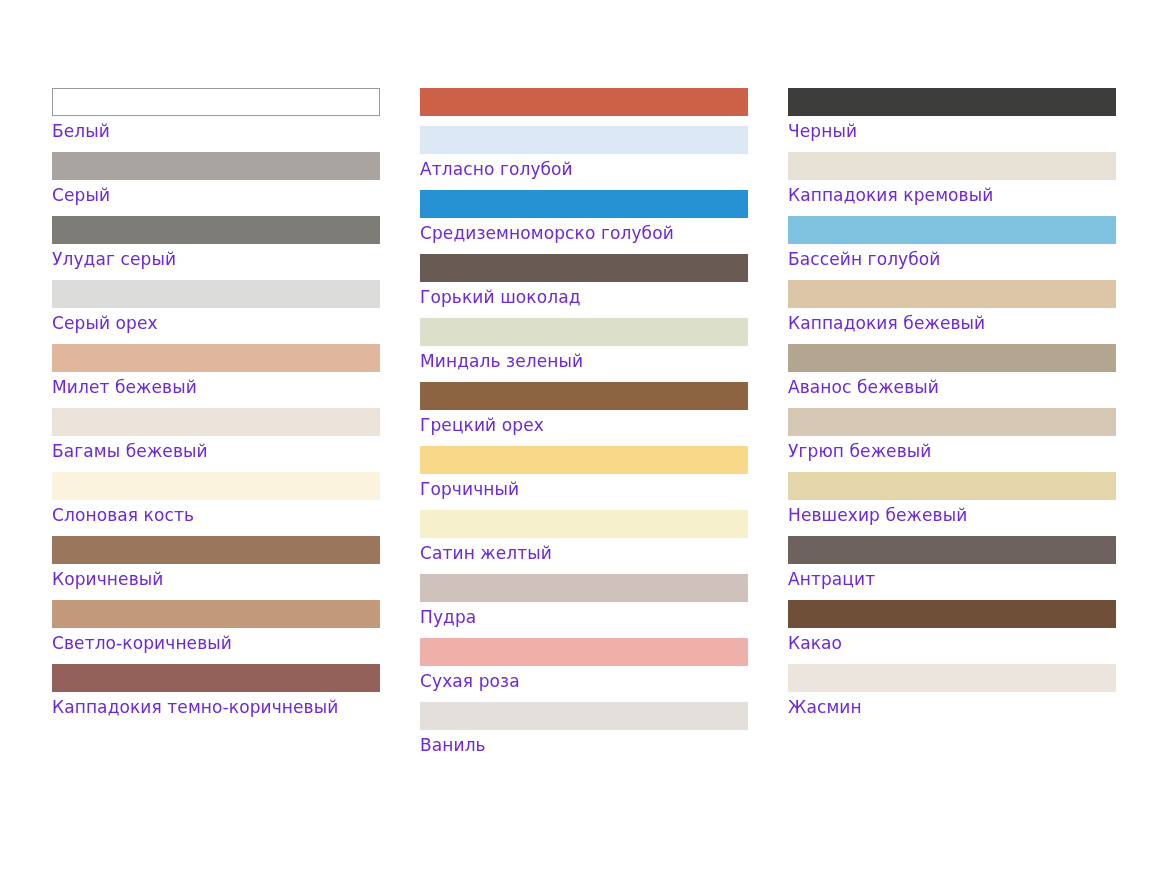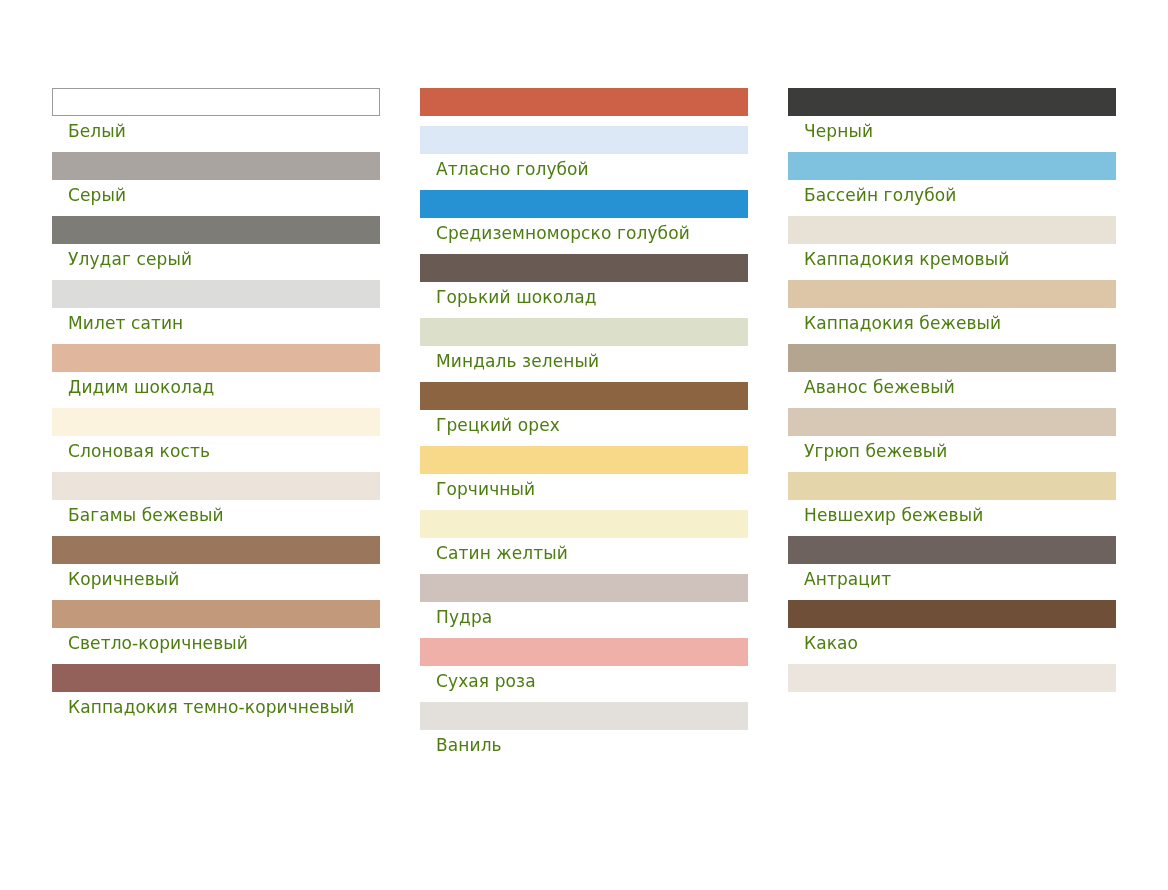--- a/index.html
+++ b/index.html
@@ -49,24 +49,23 @@
 
   .swatch-chip.outlined {
     border: 1px solid #9a9a9a;
   }
 
   .swatch-label {
     display: block;
     font-size: 17px;
     line-height: 22px;
     letter-spacing: 0.1px;
-    color: #4d7c0f;
+    color: #6d28d9;
     padding-top: 4px;
     white-space: nowrap;
-    margin-left: 16px;
   }
 </style>
 </head>
 <body>
 
 <div class="palette">
     <div class="palette-column">
       <div class="swatch-item">
         <span class="swatch-chip outlined" style="background-color: rgb(255, 255, 255);"></span>
         <span class="swatch-label">Белый</span>
@@ -74,33 +73,33 @@
       <div class="swatch-item">
         <span class="swatch-chip" style="background-color: rgb(170, 164, 161);"></span>
         <span class="swatch-label">Серый</span>
       </div>
       <div class="swatch-item">
         <span class="swatch-chip" style="background-color: rgb(126, 124, 118);"></span>
         <span class="swatch-label">Улудаг серый</span>
       </div>
       <div class="swatch-item">
         <span class="swatch-chip" style="background-color: rgb(220, 220, 218);"></span>
-        <span class="swatch-label">Милет сатин</span>
+        <span class="swatch-label">Серый орех</span>
       </div>
       <div class="swatch-item">
         <span class="swatch-chip" style="background-color: rgb(224, 182, 157);"></span>
-        <span class="swatch-label">Дидим шоколад</span>
+        <span class="swatch-label">Милет бежевый</span>
+      </div>
+      <div class="swatch-item">
+        <span class="swatch-chip" style="background-color: rgb(236, 227, 218);"></span>
+        <span class="swatch-label">Багамы бежевый</span>
       </div>
       <div class="swatch-item">
         <span class="swatch-chip" style="background-color: rgb(251, 243, 222);"></span>
         <span class="swatch-label">Слоновая кость</span>
-      </div>
-      <div class="swatch-item">
-        <span class="swatch-chip" style="background-color: rgb(236, 227, 218);"></span>
-        <span class="swatch-label">Багамы бежевый</span>
       </div>
       <div class="swatch-item">
         <span class="swatch-chip" style="background-color: rgb(154, 118, 92);"></span>
         <span class="swatch-label">Коричневый</span>
       </div>
       <div class="swatch-item">
         <span class="swatch-chip" style="background-color: rgb(194, 153, 122);"></span>
         <span class="swatch-label">Светло-коричневый</span>
       </div>
       <div class="swatch-item">
@@ -152,26 +151,26 @@
         <span class="swatch-chip" style="background-color: rgb(227, 224, 219);"></span>
         <span class="swatch-label">Ваниль</span>
       </div>
     </div>
     <div class="palette-column">
       <div class="swatch-item">
         <span class="swatch-chip" style="background-color: rgb(60, 60, 59);"></span>
         <span class="swatch-label">Черный</span>
       </div>
       <div class="swatch-item">
+        <span class="swatch-chip" style="background-color: rgb(232, 226, 214);"></span>
+        <span class="swatch-label">Каппадокия кремовый</span>
+      </div>
+      <div class="swatch-item">
         <span class="swatch-chip" style="background-color: rgb(127, 194, 223);"></span>
         <span class="swatch-label">Бассейн голубой</span>
-      </div>
-      <div class="swatch-item">
-        <span class="swatch-chip" style="background-color: rgb(232, 226, 214);"></span>
-        <span class="swatch-label">Каппадокия кремовый</span>
       </div>
       <div class="swatch-item">
         <span class="swatch-chip" style="background-color: rgb(221, 197, 168);"></span>
         <span class="swatch-label">Каппадокия бежевый</span>
       </div>
       <div class="swatch-item">
         <span class="swatch-chip" style="background-color: rgb(179, 165, 144);"></span>
         <span class="swatch-label">Аванос бежевый</span>
       </div>
       <div class="swatch-item">
@@ -185,15 +184,16 @@
       <div class="swatch-item">
         <span class="swatch-chip" style="background-color: rgb(109, 98, 94);"></span>
         <span class="swatch-label">Антрацит</span>
       </div>
       <div class="swatch-item">
         <span class="swatch-chip" style="background-color: rgb(111, 79, 56);"></span>
         <span class="swatch-label">Какао</span>
       </div>
       <div class="swatch-item">
         <span class="swatch-chip" style="background-color: rgb(236, 229, 221);"></span>
+        <span class="swatch-label">Жасмин</span>
       </div>
     </div>
   </div>
 
 </body></html>

